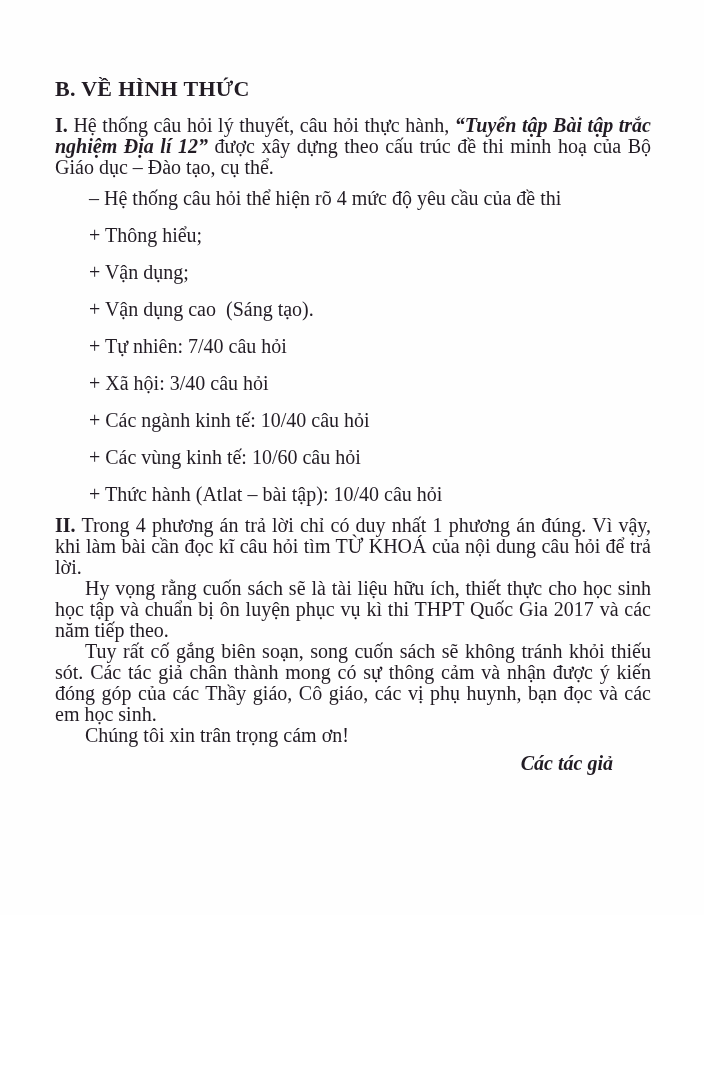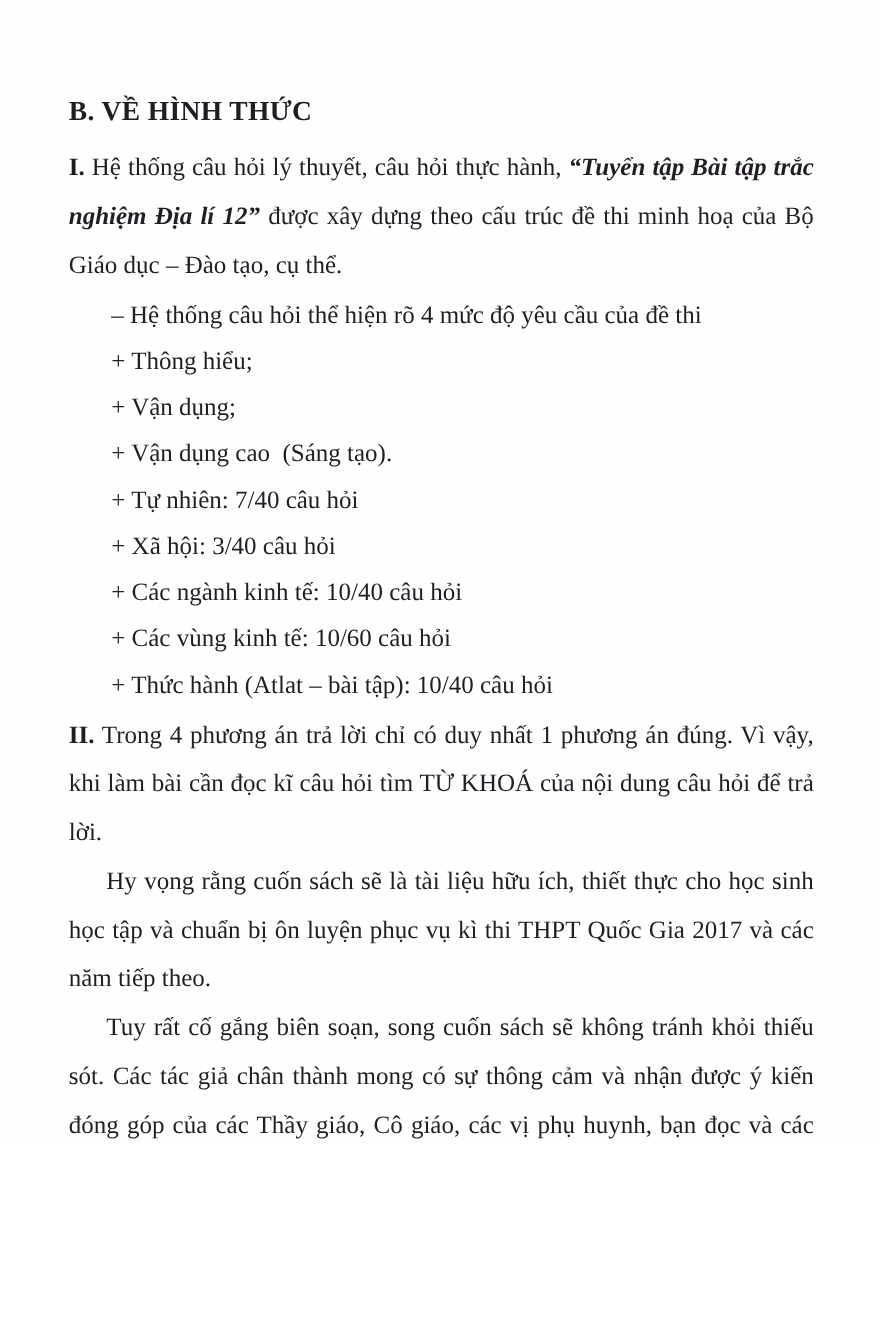--- a/index.html
+++ b/index.html
@@ -19,21 +19,21 @@
     overflow: hidden;
   }
   .heading {
     font-size: 22px;
     font-weight: bold;
     margin: 0 0 13px 0;
     letter-spacing: 0.3px;
   }
   .para {
     font-size: 20px;
-    line-height: 39px;
+    line-height: 21px;
     text-align: justify;
     text-align-last: left;
     margin: 0;
   }
   .indent { text-indent: 30px; }
   .list-item {
     font-size: 20px;
     line-height: 33px;
     margin: 4px;
     padding-left: 30px;
@@ -107,20 +107,21 @@
   <p class="list-item">+ Các ngành kinh tế: 10/40 câu hỏi</p>
   <p class="list-item">+ Các vùng kinh tế: 10/60 câu hỏi</p>
   <p class="list-item">+ Thức hành (Atlat – bài tập): 10/40 câu hỏi</p>
 
   <p class="para"><span class="marker">II.</span><span> Trong 4 phương án trả lời chỉ có duy nhất 1 phương án đúng. Vì vậy, khi làm bài cần đọc kĩ câu hỏi tìm </span><span class="keyword">TỪ KHOÁ</span><span> của nội dung câu hỏi để trả lời.</span></p>
 
   <p class="para indent">Hy vọng rằng cuốn sách sẽ là tài liệu hữu ích, thiết thực cho học sinh học tập và chuẩn bị ôn luyện phục vụ kì thi THPT Quốc Gia 2017 và các năm tiếp theo.</p>
 
   <p class="para indent">Tuy rất cố gắng biên soạn, song cuốn sách sẽ không tránh khỏi thiếu sót. Các tác giả chân thành mong có sự thông cảm và nhận được ý kiến đóng góp của các Thầy giáo, Cô giáo, các vị phụ huynh, bạn đọc và các em học sinh.</p>
 
+  <p class="para indent">Chúng tôi xin trân trọng cám ơn!</p>
 
   <p class="signature">Các tác giả</p>
 
   <div class="page-number">4</div>
 
   <div class="watermark watermark-name">davibooks</div>
   <div class="watermark watermark-slogan">Khát vọng tri thức</div>
 
   <div class="edge-shadow"></div>
 

